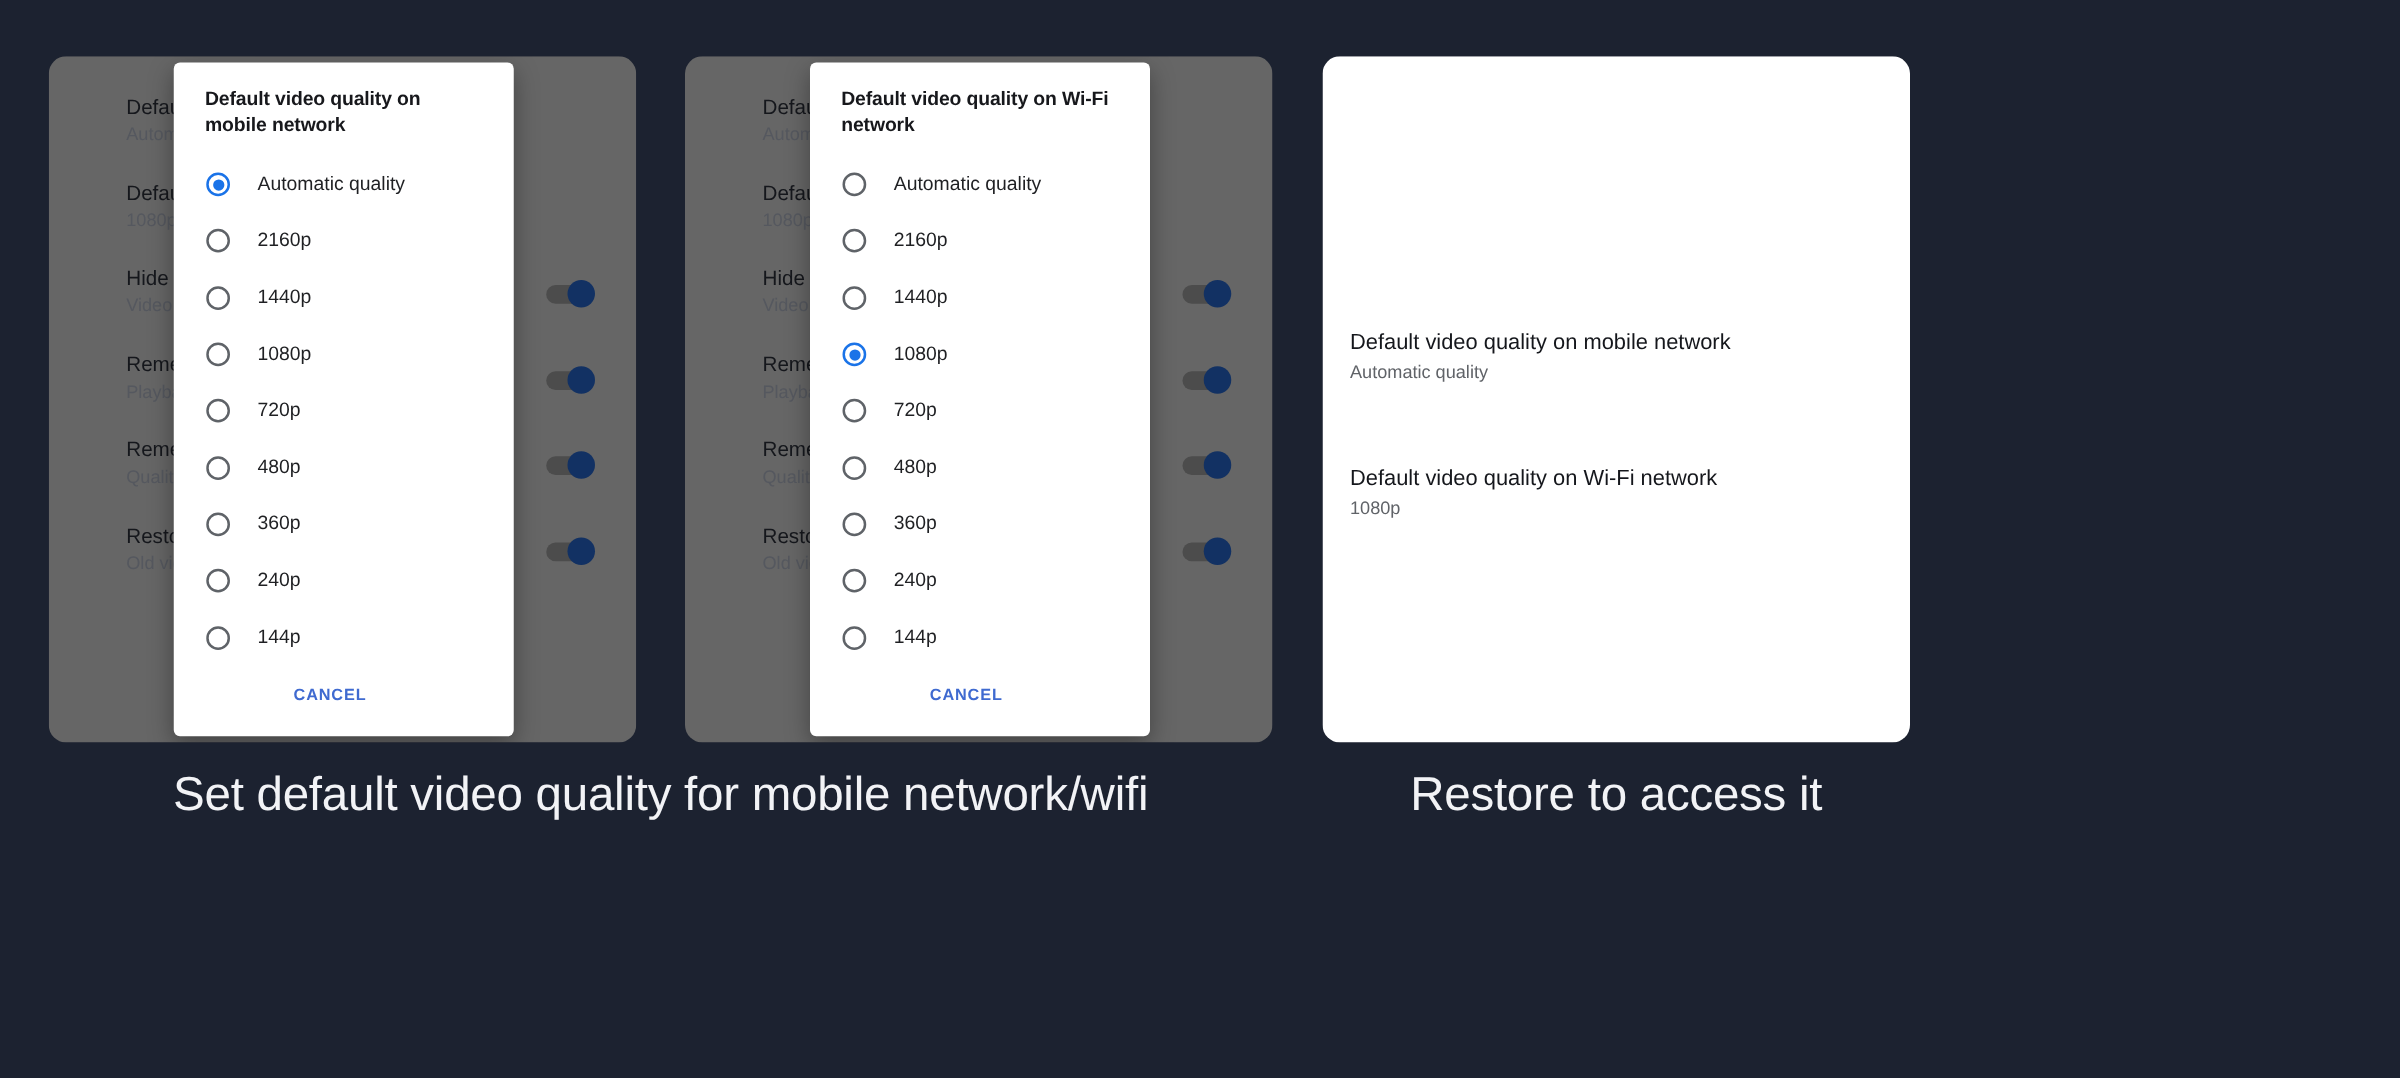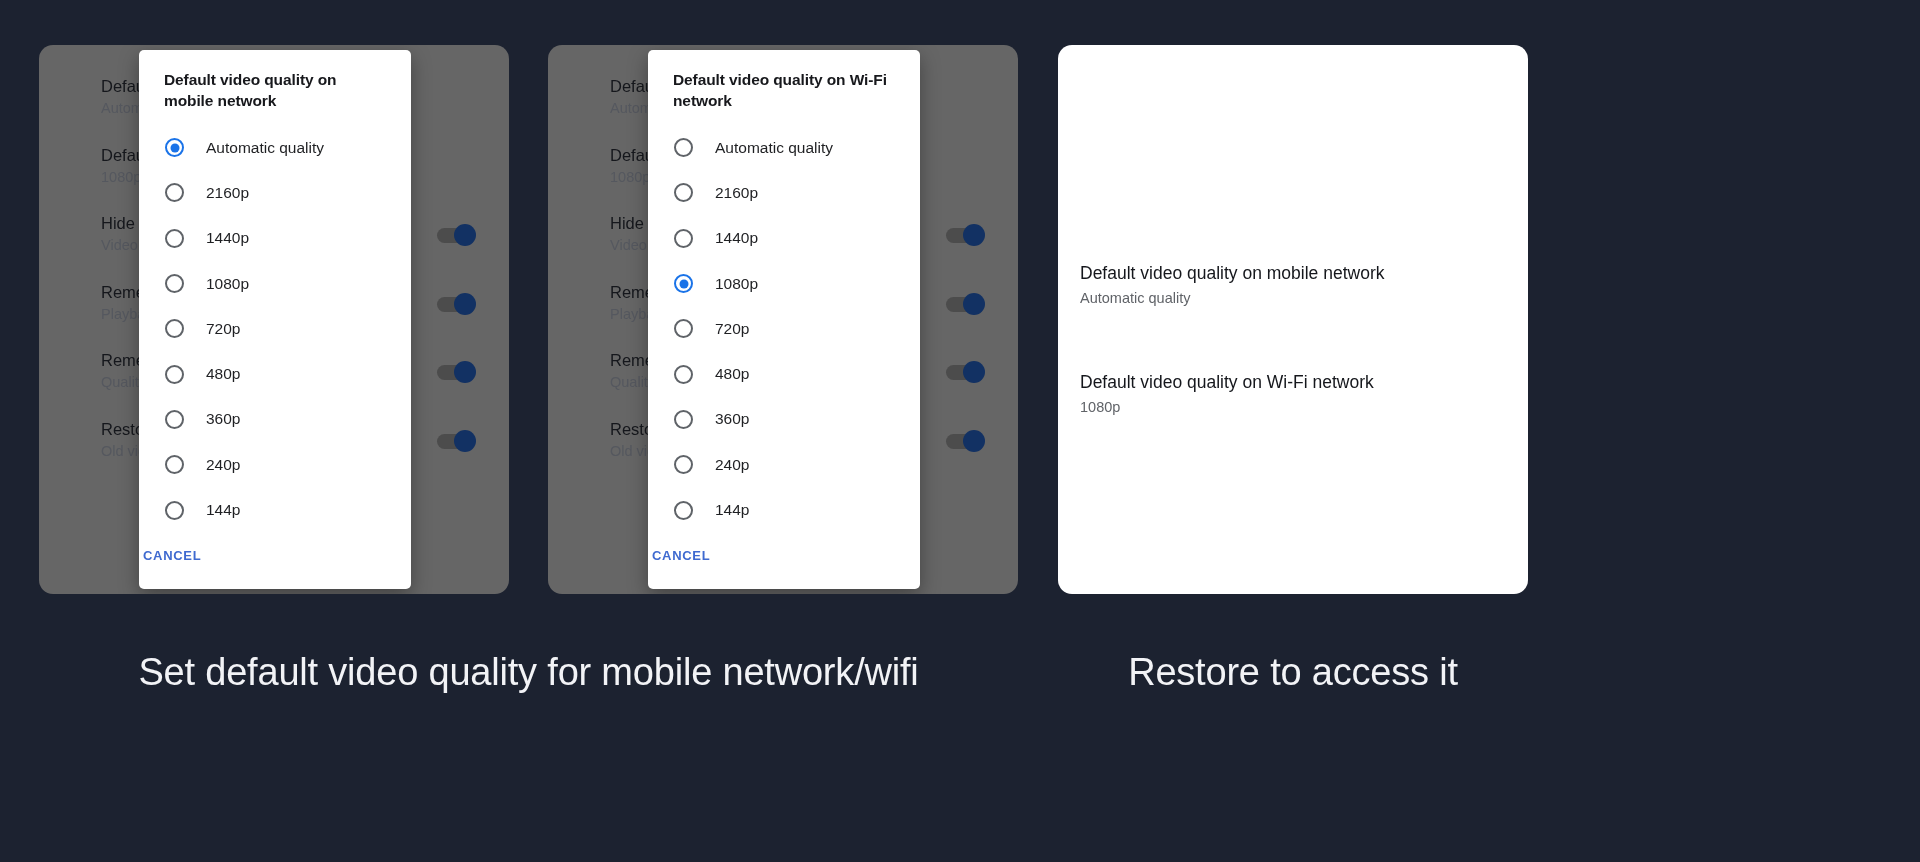--- a/index.html
+++ b/index.html
@@ -137,21 +137,21 @@
     border-radius: 50%;
     background: #1a73e8;
   }
   .radio-label {
     margin-left: 22px;
     font-size: 15.5px;
     color: #1f2023;
   }
   .dialog-actions {
     display: flex;
-    justify-content: flex-start;
+    justify-content: center;
     padding: 0 22px 20px 0;
   }
   .cancel-btn {
     font-size: 13px;
     font-weight: bold;
     color: #3f6ad0;
     letter-spacing: 0.7px;
     background: none;
     border: none;
     cursor: pointer;
@@ -175,21 +175,21 @@
   .plain-row .p-sub {
     font-size: 14.5px;
     color: #606368;
     line-height: 20px;
     margin-top: 3px;
   }
 
   
   .caption {
     position: absolute;
-    top: 651px;
+    top: 615px;
     color: #f2f3f6;
     font-size: 38px;
     font-weight: 400;
     letter-spacing: -0.2px;
     white-space: nowrap;
     text-align: center;
   }
   #caption-1 { left: 39px; width: 979px; }
   #caption-2 { left: 1058px; width: 470px; }
 </style>

